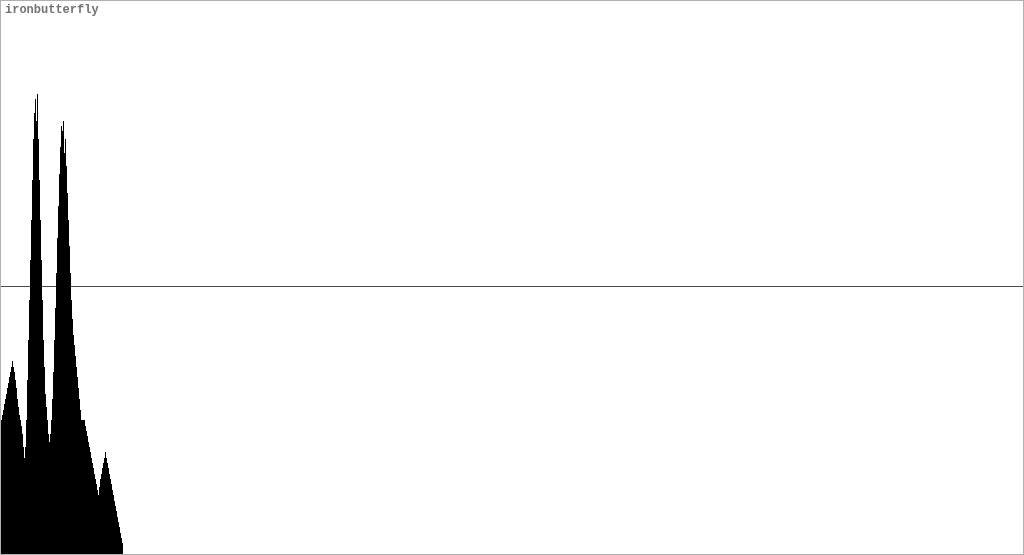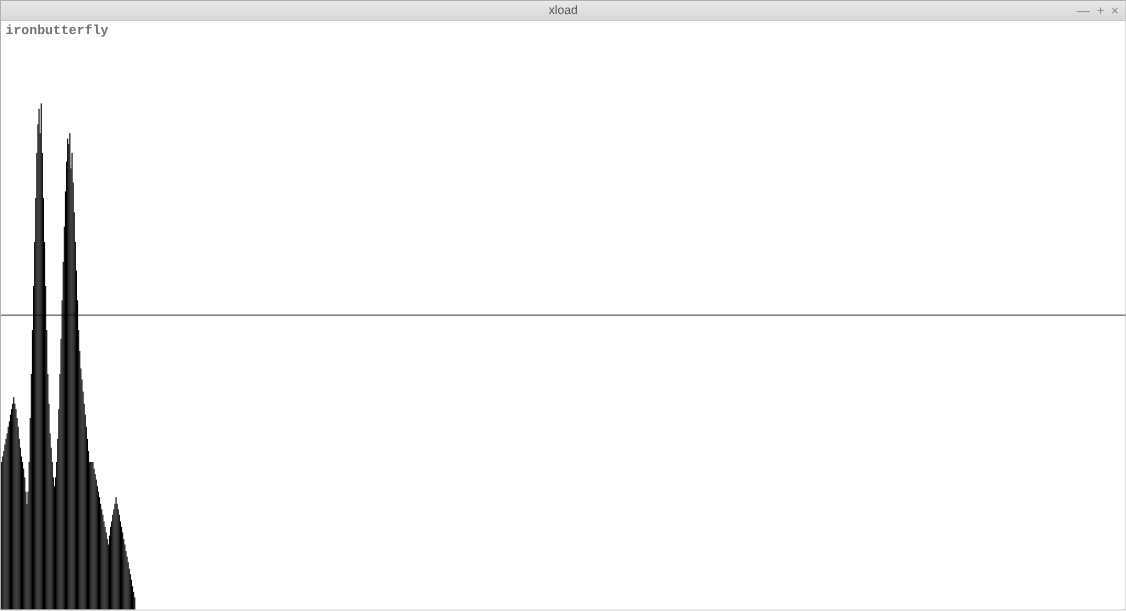--- a/index.html
+++ b/index.html
@@ -66,28 +66,20 @@
     .load-graph .bar {
       width: 1px;
       background: #000;
     }
   </style>
 </head>
 <body>
 
 <div class="window">
 
-  <div class="titlebar">
-    <span>xload</span>
-    <div class="controls">
-      <span>—</span>
-      <span>+</span>
-      <span>×</span>
-    </div>
-  </div>
 
   <div class="client">
     <div class="hostname">ironbutterfly</div>
 
     <div id="scale-lines">
         <div class="scale-line" style="bottom: 267.5px;"></div>
       </div>
 
     <div class="load-graph" id="load-graph">
         <div class="bar" style="height: 133.75px;"></div>

